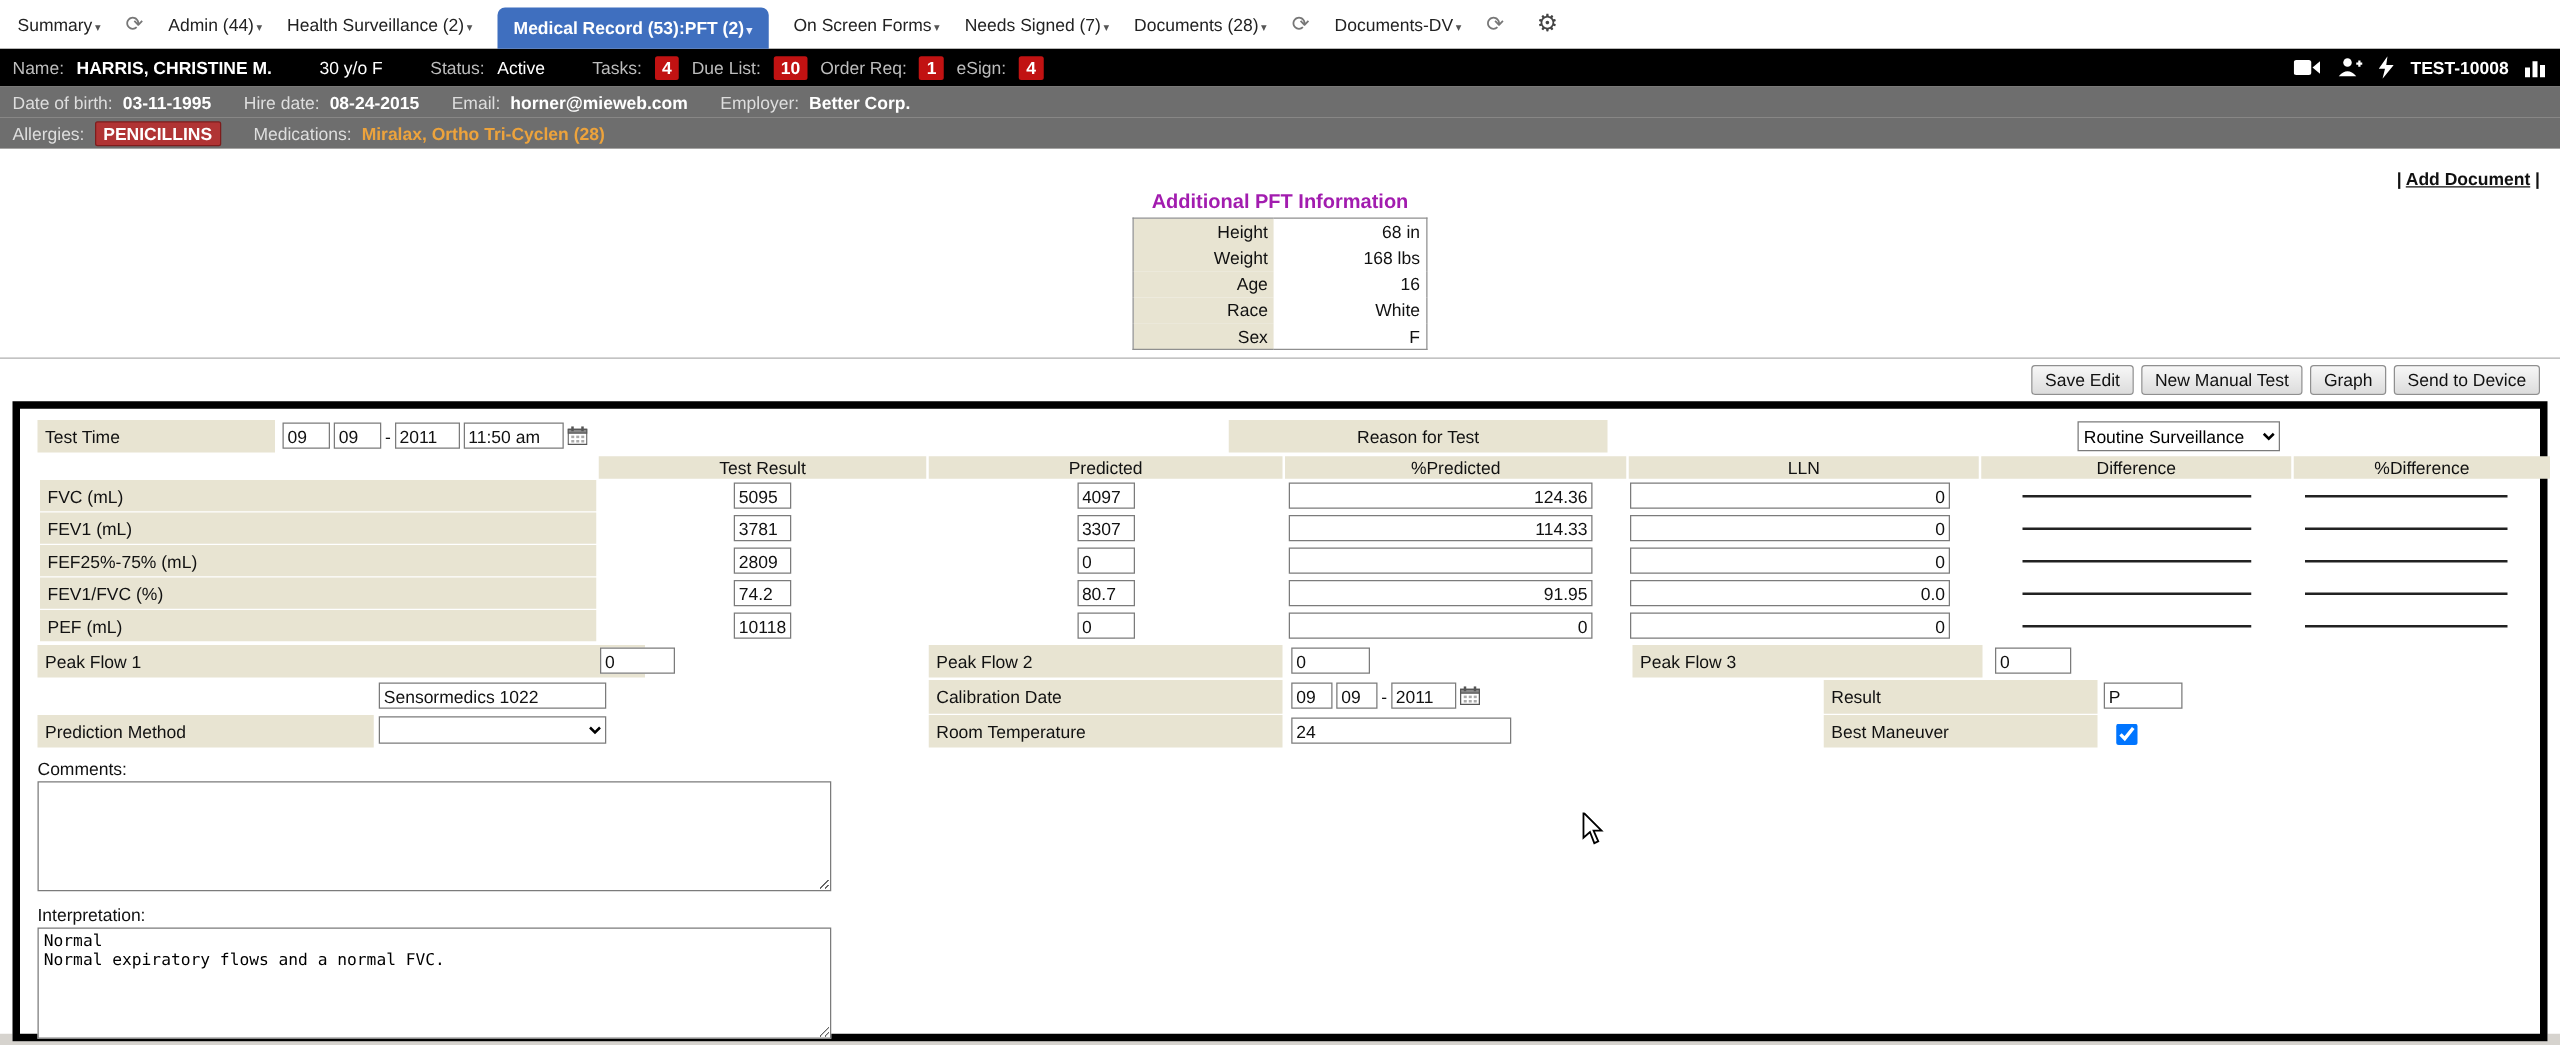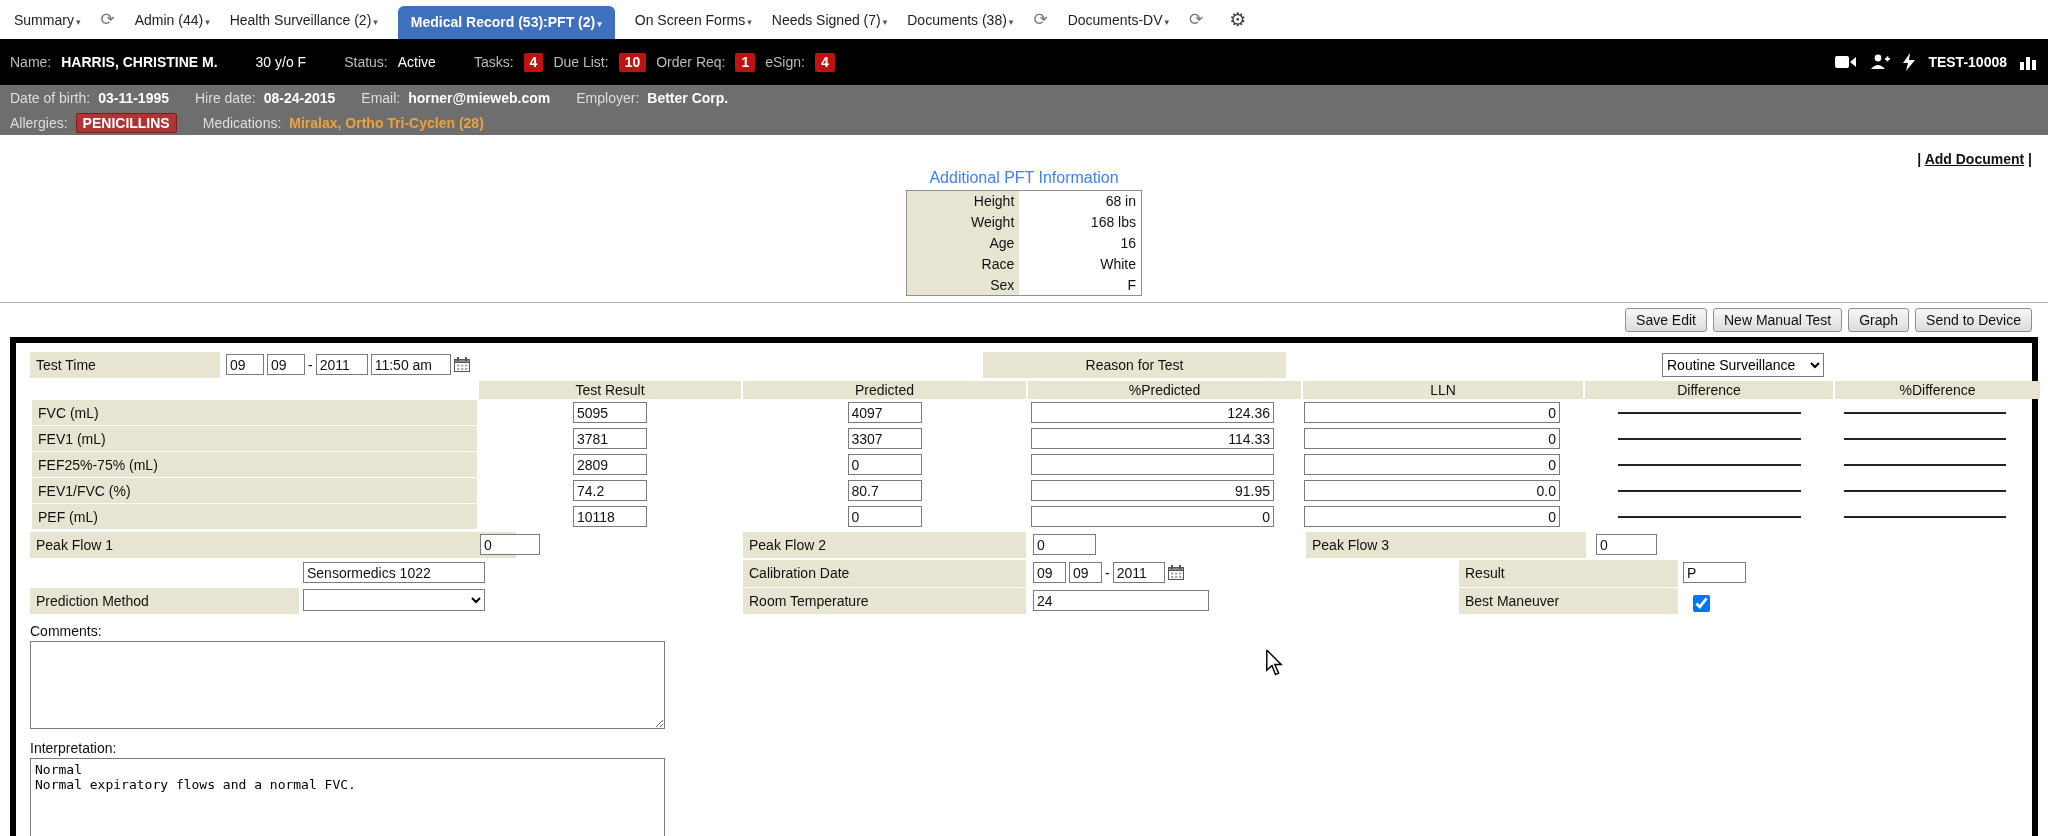--- a/index.html
+++ b/index.html
@@ -18,21 +18,21 @@
   .tab .arrow { font-size:9px; color:#555; line-height:1; padding-bottom:1px; }
   .tab.active {
     background:#3f6fbf; color:#fff; font-weight:bold;
     padding:8px 13px 9px; border-radius:6px 6px 0 0; align-self:flex-end;justify-content:space-between;
   }
   .tab.active .arrow { color:#e8eeff; }
   .refresh-glyph { color:#777; font-size:17px; line-height:1; cursor:pointer; }
   .gear-glyph { color:#444; font-size:19px; line-height:1; margin-left:6px; cursor:pointer; }
   
   .patientbar {
-    height:46px; background:#000; color:#c9c9c9; display:flex; align-items:center;
+    height:30px; background:#000; color:#c9c9c9; display:flex; align-items:center;
     padding:0 10px; gap:10px; font-size:14px;
   }
   .patientbar .lbl { color:#bdbdbd; }
   .patientbar .val { color:#fff; }
   .patientbar .name-val { color:#fff; font-weight:bold; }
   .badge {
     background:#c11212; color:#fff; font-weight:bold; padding:0 6px;
     border-radius:2px; line-height:19px; display:inline-block; cursor:pointer;
   }
   .pb-right { margin-left:auto; display:flex; align-items:center; gap:13px; }
@@ -50,21 +50,21 @@
     background:#b03434; border:1px solid #7e1c1c; color:#fff; font-weight:bold;
     padding:0 6px; line-height:18px; border-radius:2px; cursor:pointer;
   }
   .meds-val { color:#eda33c; font-weight:bold; }
   
   .content { background:#fff; height:708px; position:relative; }
   .add-doc { position:absolute; top:16px; right:16px; font-weight:bold; }
   .add-doc a { color:#111; text-decoration:underline; cursor:pointer; }
   
   .pftinfo { width:236px; margin:0 auto; padding-top:34px; }
-  .pftinfo-title { color:#3b82f6; font-weight:normal; font-size:16px; text-align:center; margin-bottom:3px; }
+  .pftinfo-title { color:#a21caf; font-weight:bold; font-size:16px; text-align:center; margin-bottom:3px; }
   .pftinfo table { width:100%; border-collapse:collapse; border:1px solid #8f8f8f; font-size:14px; }
   .pftinfo td { height:21px; padding:0 5px; }
   .pftinfo td.l { background:#e8e4d2; text-align:right; width:48%; }
   .pftinfo td.v { background:#fff; text-align:right; }
   .divider { border:0; border-top:1px solid #b0b0b0; margin:6px 0 0; }
   
   .actions { display:flex; justify-content:flex-end; gap:6px; padding:5px 16px 0; }
   .btn {
     font-family:"Liberation Sans", sans-serif; font-size:14px; color:#111;
     background:linear-gradient(#f7f7f7,#dcdcdc); border:1px solid #8f8f8f;
@@ -91,21 +91,21 @@
   .tt-label { left:0; width:190px; }
   .tt-inputs { position:absolute; left:196px; top:2px; display:flex; align-items:center; gap:3px; }
   .w-mm { width:38px; } .w-yy { width:52px; } .w-time { width:80px; }
   .reason-cell { position:absolute; left:953px; width:303px; height:26px; line-height:26px; text-align:center; }
   .reason-select { position:absolute; left:1632px; top:1px; width:162px; }
   
   table.grid { border-collapse:separate; border-spacing:2px 1px; table-layout:fixed; width:1996px; margin-top:2px; font-size:14px; }
   table.grid th { font-weight:normal; height:18px; text-align:center; }
   table.grid td { height:25px; vertical-align:middle; }
   td.rowlabel { padding-left:6px; }
-  .in-sm { width:74px; display:block; margin:0 auto; }
+  .in-sm { width:46px; display:block; margin:0 auto; }
   .in-wide-pct { width:243px; margin-left:2px; display:block; }
   .in-wide-lln { width:256px; margin-left:0; display:block; }
   .diffline { height:2px; background:#222; width:183px; margin:0 auto; }
   .pdiffline { height:2px; background:#222; width:162px; margin-left:8px; }
   
   .pf-in1 { position:absolute; left:450px; top:2px; width:60px; }
   .pf-cell2 { left:713px; width:283px; }
   .pf-in2 { position:absolute; left:1003px; top:2px; width:63px; }
   .pf-cell3 { left:1276px; width:280px; }
   .pf-in3 { position:absolute; left:1566px; top:2px; width:61px; }
@@ -153,21 +153,21 @@
   </span>
   <span class="tab">
     <span>On Screen Forms</span>
     <span class="arrow">▾</span>
   </span>
   <span class="tab">
     <span>Needs Signed (7)</span>
     <span class="arrow">▾</span>
   </span>
   <span class="tab">
-    <span>Documents (38)</span>
+    <span>Documents (28)</span>
     <span class="arrow">▾</span>
   </span>
   <span class="refresh-glyph">⟳</span>
   <span class="tab">
     <span>Documents-DV</span>
     <span class="arrow">▾</span>
   </span>
   <span class="refresh-glyph">⟳</span>
   <span class="gear-glyph">⚙</span>
 </div>

